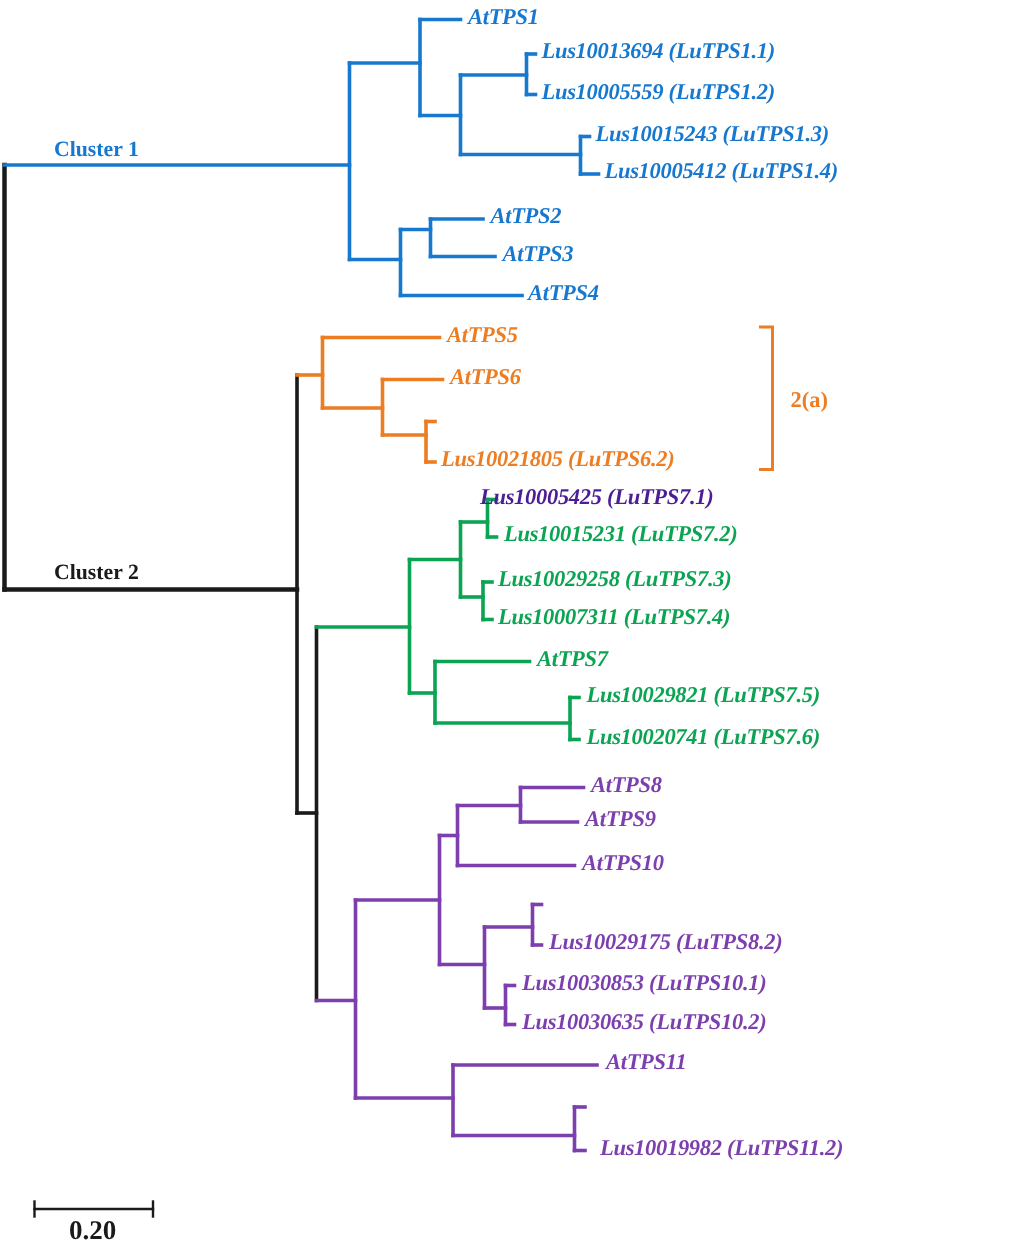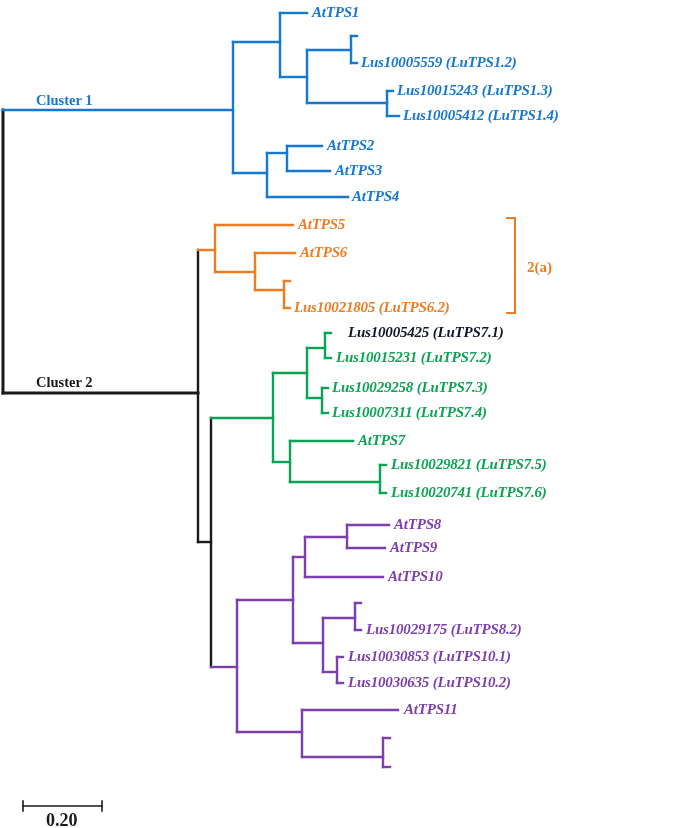--- a/index.html
+++ b/index.html
@@ -126,43 +126,45 @@
       <path d="M 674 218 L 681 218 L 681 765 L 674 765" fill="none" stroke="#1A1A1A" stroke-width="2"></path>
       <path d="M 506 218 L 515 218 L 515 313 L 506 313" fill="none" stroke="#ED7D22" stroke-width="2"></path>
       <path d="M 594 318 L 603 318 L 603 503 L 594 503" fill="none" stroke="#0BA452" stroke-width="2"></path>
       <path d="M 609 515 L 618 515 L 618 765 L 609 765" fill="none" stroke="#7D3FAE" stroke-width="2"></path>
       <line x1="23" y1="806" x2="102" y2="806" stroke="#1A1A1A" stroke-width="1.6" stroke-linecap="square"></line>
       <line x1="23" y1="801" x2="23" y2="811" stroke="#1A1A1A" stroke-width="1.6" stroke-linecap="square"></line>
       <line x1="102" y1="801" x2="102" y2="811" stroke="#1A1A1A" stroke-width="1.6" stroke-linecap="square"></line>
     </svg>
   <div id="leaf-layer">
       <div class="leaf" style="left: 312px; top: 13px; color: rgb(23, 120, 207);">AtTPS1</div>
+      <div class="leaf" style="left: 361px; top: 36px; color: rgb(23, 120, 207);">Lus10013694 (LuTPS1.1)</div>
       <div class="leaf" style="left: 361px; top: 63px; color: rgb(23, 120, 207);">Lus10005559 (LuTPS1.2)</div>
       <div class="leaf" style="left: 397px; top: 91px; color: rgb(23, 120, 207);">Lus10015243 (LuTPS1.3)</div>
       <div class="leaf" style="left: 403px; top: 116px; color: rgb(23, 120, 207);">Lus10005412 (LuTPS1.4)</div>
       <div class="leaf" style="left: 327px; top: 146px; color: rgb(23, 120, 207);">AtTPS2</div>
       <div class="leaf" style="left: 335px; top: 171px; color: rgb(23, 120, 207);">AtTPS3</div>
       <div class="leaf" style="left: 352px; top: 197px; color: rgb(23, 120, 207);">AtTPS4</div>
       <div class="leaf" style="left: 298px; top: 225px; color: rgb(237, 125, 34);">AtTPS5</div>
       <div class="leaf" style="left: 300px; top: 253px; color: rgb(237, 125, 34);">AtTPS6</div>
       <div class="leaf" style="left: 294px; top: 308px; color: rgb(237, 125, 34);">Lus10021805 (LuTPS6.2)</div>
-      <div class="leaf" style="left: 348px; top: 333px; color: #0f172a;">Lus10005425 (LuTPS7.1)</div>
+      <div class="leaf" style="left: 320px; top: 333px; color: #4c1d95;">Lus10005425 (LuTPS7.1)</div>
       <div class="leaf" style="left: 336px; top: 358px; color: rgb(11, 164, 82);">Lus10015231 (LuTPS7.2)</div>
       <div class="leaf" style="left: 332px; top: 388px; color: rgb(11, 164, 82);">Lus10029258 (LuTPS7.3)</div>
       <div class="leaf" style="left: 332px; top: 413px; color: rgb(11, 164, 82);">Lus10007311 (LuTPS7.4)</div>
       <div class="leaf" style="left: 358px; top: 441px; color: rgb(11, 164, 82);">AtTPS7</div>
       <div class="leaf" style="left: 391px; top: 465px; color: rgb(11, 164, 82);">Lus10029821 (LuTPS7.5)</div>
       <div class="leaf" style="left: 391px; top: 493px; color: rgb(11, 164, 82);">Lus10020741 (LuTPS7.6)</div>
       <div class="leaf" style="left: 394px; top: 525px; color: rgb(125, 63, 174);">AtTPS8</div>
       <div class="leaf" style="left: 390px; top: 548px; color: rgb(125, 63, 174);">AtTPS9</div>
       <div class="leaf" style="left: 388px; top: 577px; color: rgb(125, 63, 174);">AtTPS10</div>
       <div class="leaf" style="left: 366px; top: 630px; color: rgb(125, 63, 174);">Lus10029175 (LuTPS8.2)</div>
       <div class="leaf" style="left: 348px; top: 657px; color: rgb(125, 63, 174);">Lus10030853 (LuTPS10.1)</div>
       <div class="leaf" style="left: 348px; top: 683px; color: rgb(125, 63, 174);">Lus10030635 (LuTPS10.2)</div>
       <div class="leaf" style="left: 404px; top: 710px; color: rgb(125, 63, 174);">AtTPS11</div>
+      <div class="leaf" style="left: 400px; top: 767px; color: rgb(125, 63, 174);">Lus10019982 (LuTPS11.2)</div>
     </div>
 
   <div class="lbl cluster1">Cluster 1</div>
   <div class="lbl cluster2">Cluster 2</div>
   <div class="lbl g2a">2(a)</div>
   <div class="lbl g2b">2(b)</div>
   <div class="lbl g2c">2(c)</div>
   <div class="lbl scaleLbl">0.20</div>
 </div>
 

